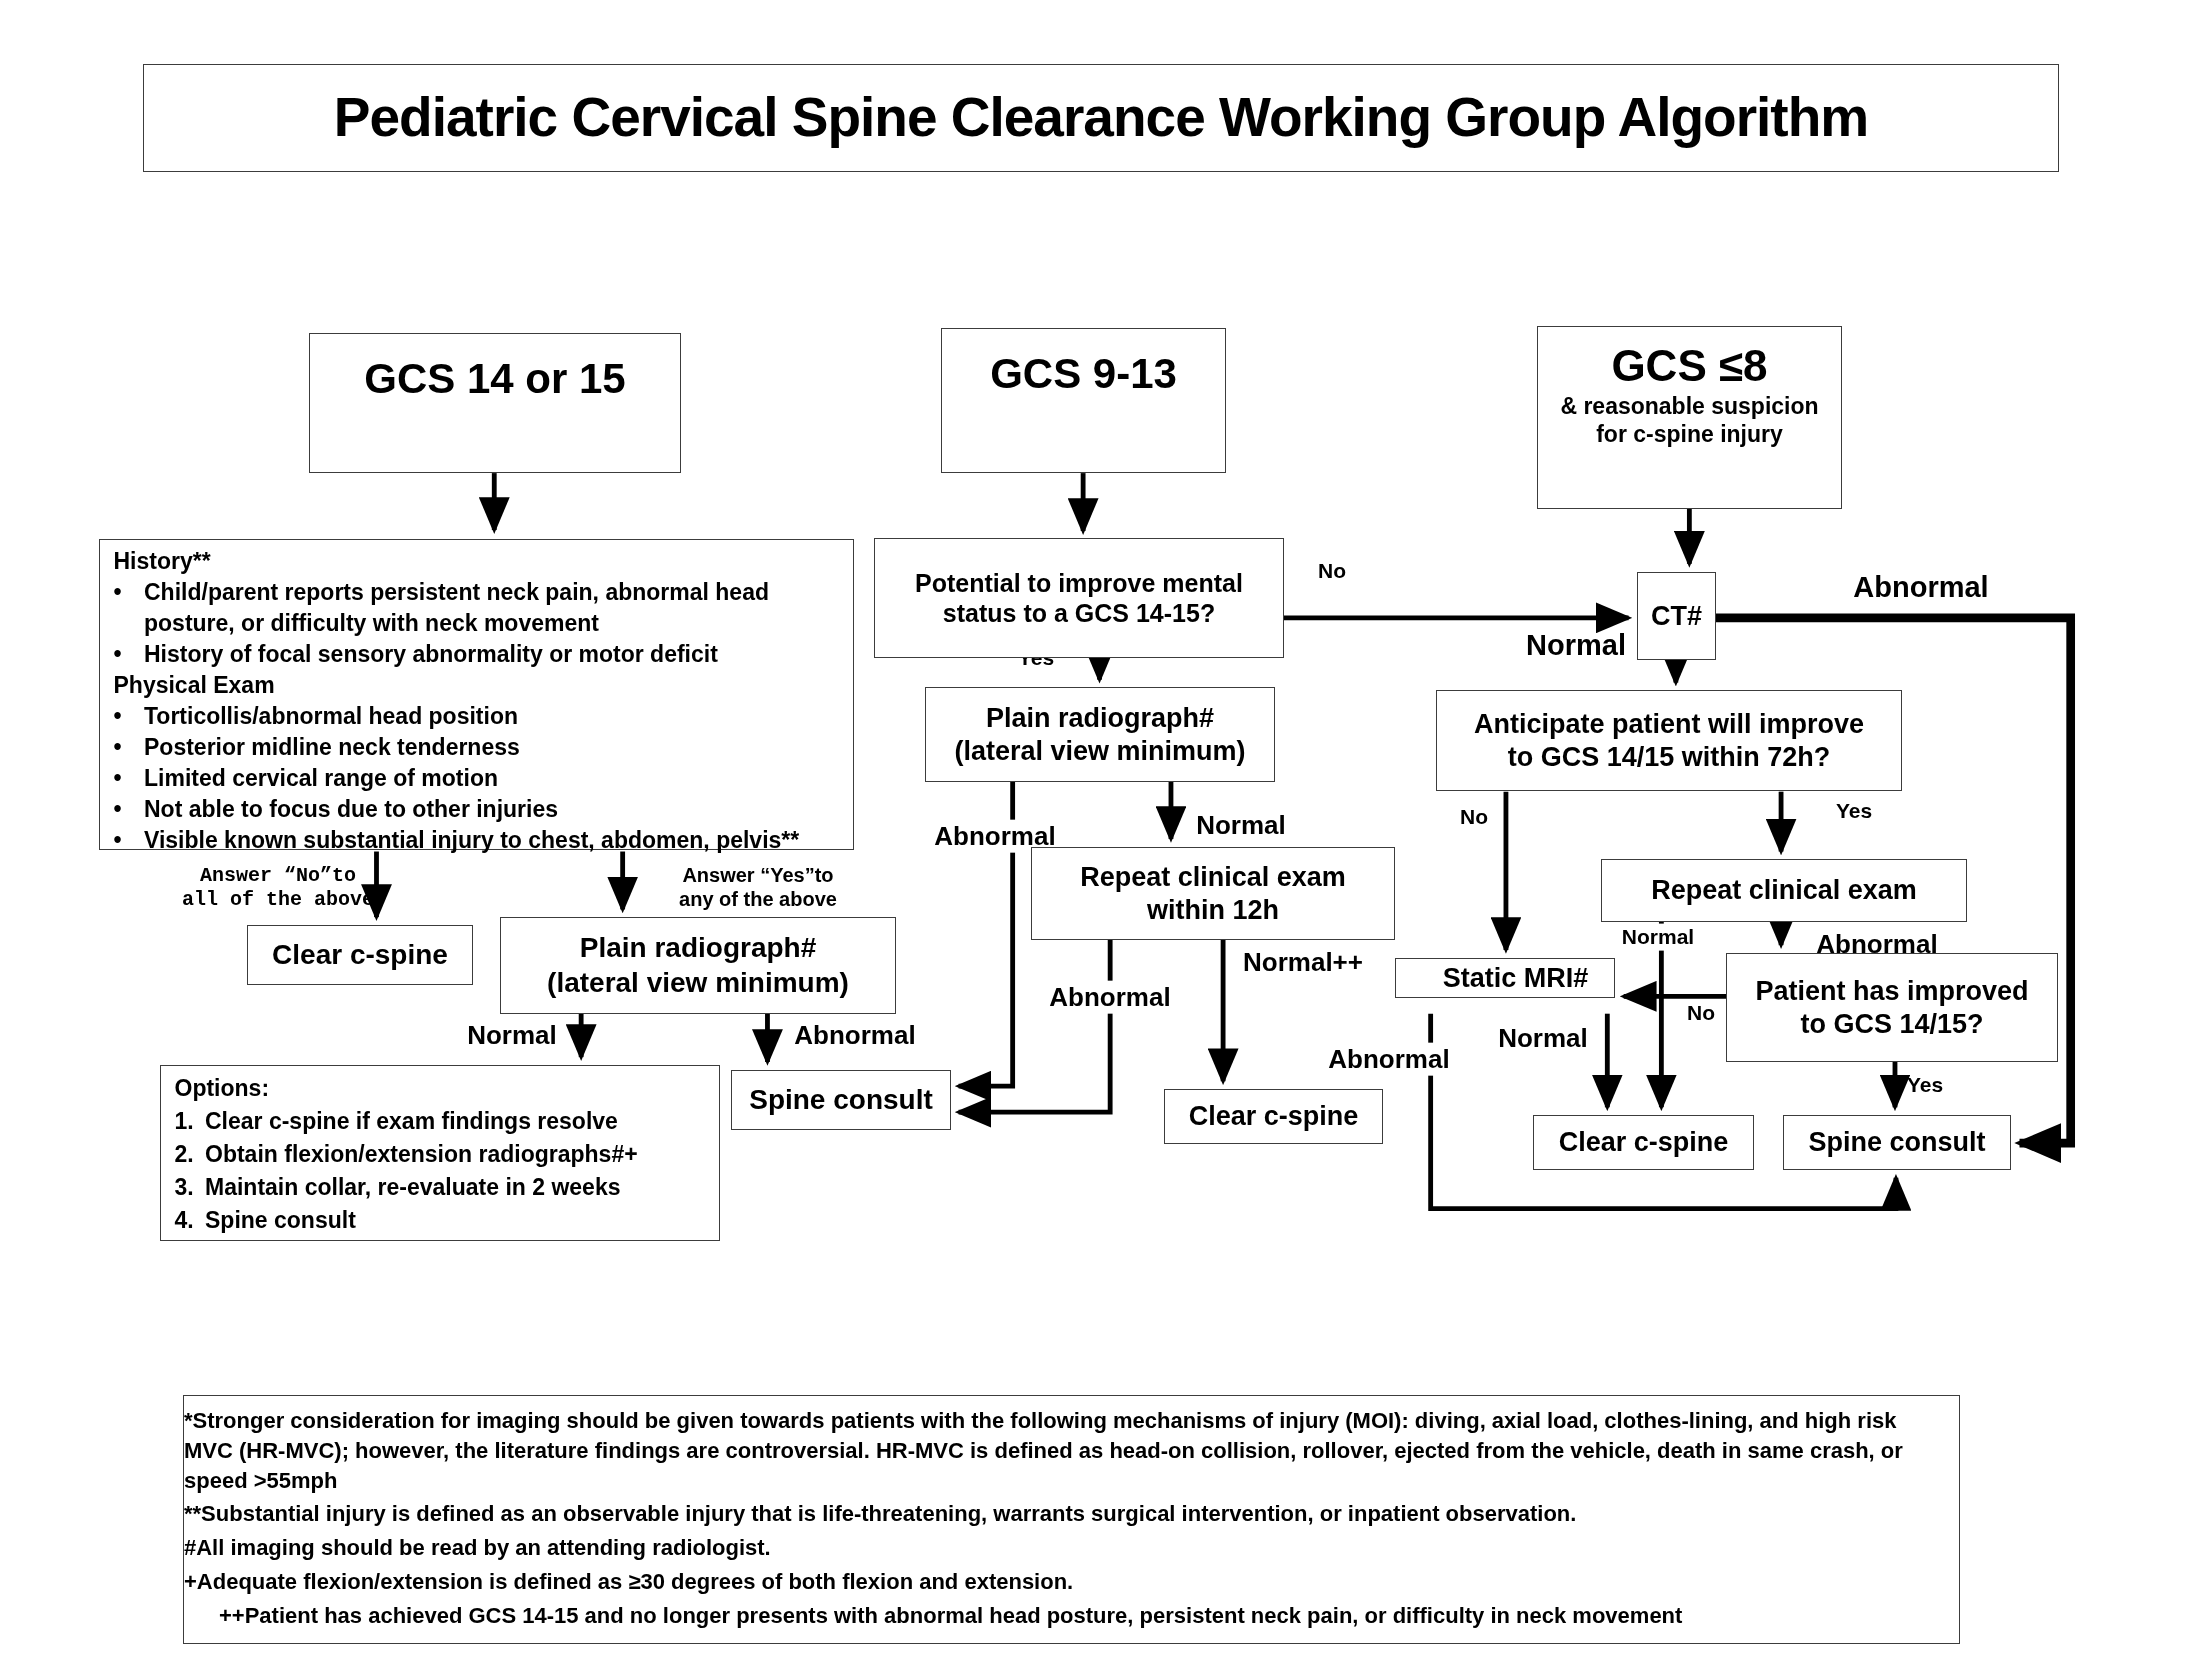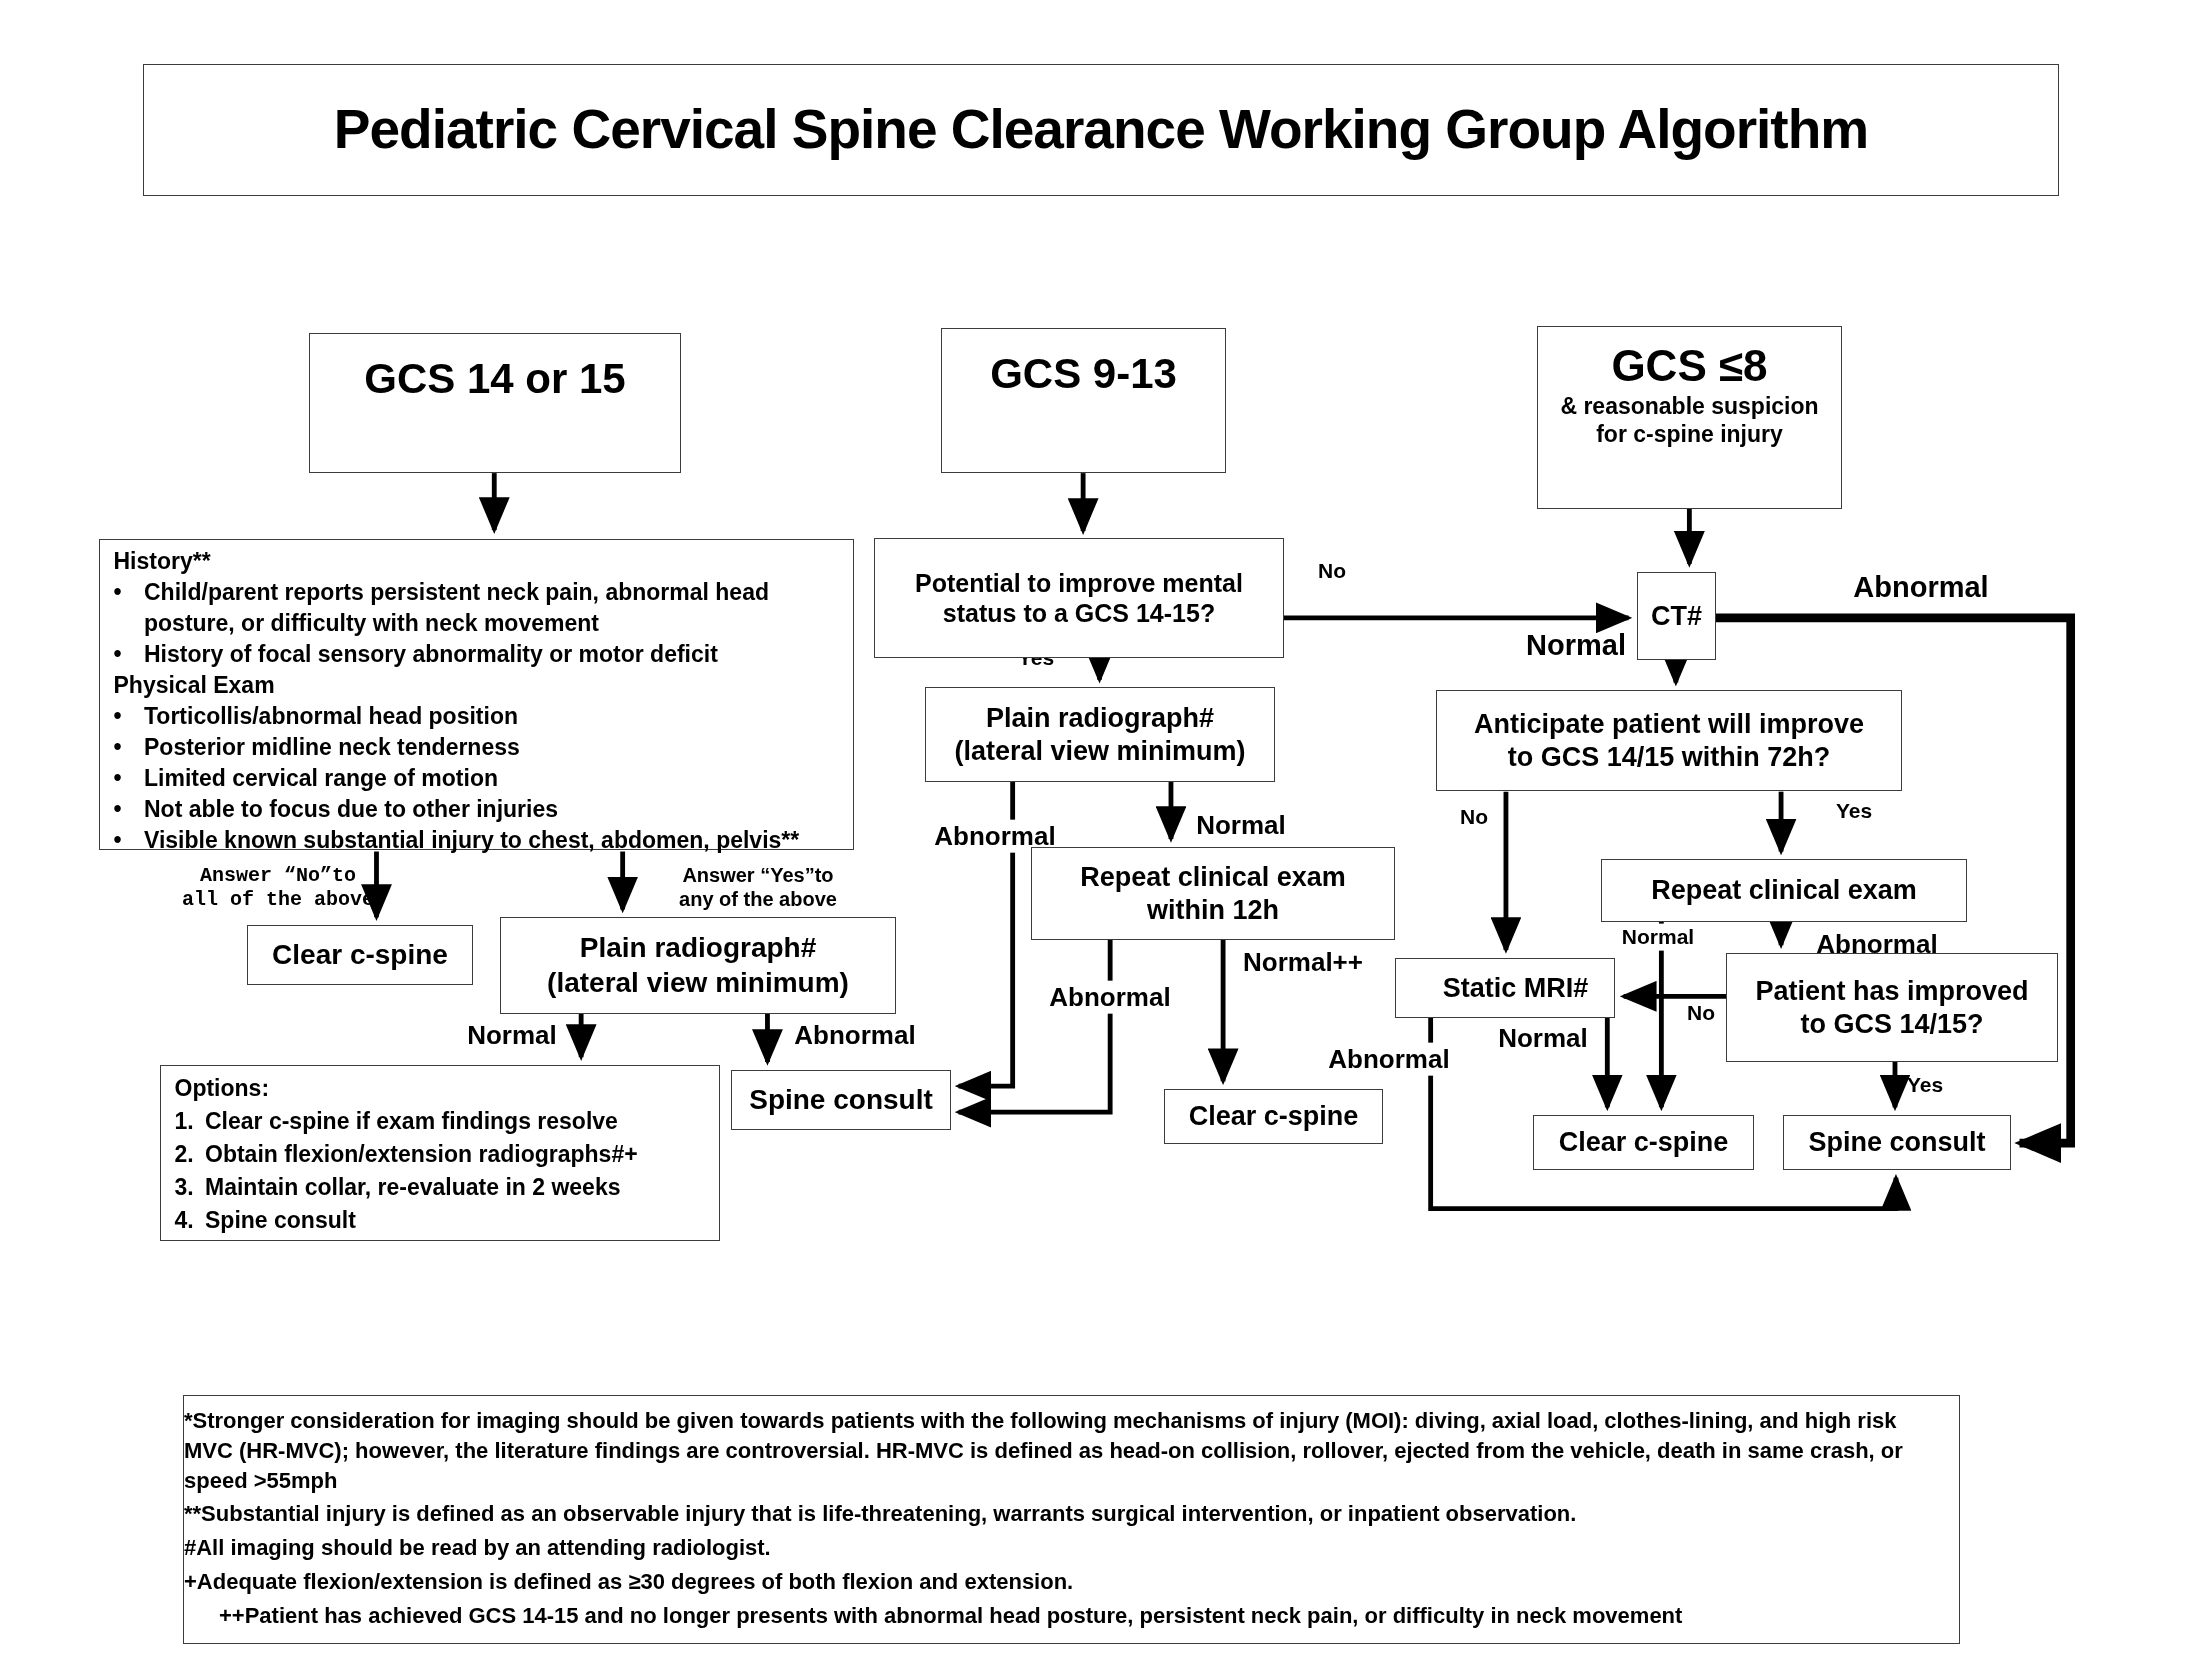--- a/index.html
+++ b/index.html
@@ -87,21 +87,21 @@
       <div class="lbl" style="left: 1474px; top: 817px; font-size: 21px;">No</div>
       <div class="lbl" style="left: 1854px; top: 811px; font-size: 21px;">Yes</div>
       <div class="lbl" style="left: 1877px; top: 944px; font-size: 26px;">Abnormal</div>
       <div class="lbl bg" style="left: 1658px; top: 937px; font-size: 21px;">Normal</div>
       <div class="lbl" style="left: 1701px; top: 1013px; font-size: 21px;">No</div>
       <div class="lbl" style="left: 1543px; top: 1038px; font-size: 26px;">Normal</div>
       <div class="lbl bg" style="left: 1389px; top: 1059px; font-size: 26px;">Abnormal</div>
       <div class="lbl" style="left: 1925px; top: 1085px; font-size: 21px;">Yes</div>
     </div>
   <div id="node-layer">
-    <div class="node" id="title-box" style="left:143px;top:64px;width:1916px;height:132px;font-size:55px;">Pediatric Cervical Spine Clearance Working Group Algorithm</div>
+    <div class="node" id="title-box" style="left:143px;top:64px;width:1916px;height:108px;font-size:55px;">Pediatric Cervical Spine Clearance Working Group Algorithm</div>
   <div class="node vtop" style="left: 309px; top: 333px; width: 372px; height: 140px; font-size: 42px; justify-content: flex-start; padding-top: 19.3px;">
         <div class="" style="white-space: nowrap;">GCS 14 or 15</div>
       </div>
       <div class="node vtop" style="left: 941px; top: 328px; width: 285px; height: 145px; font-size: 42px; justify-content: flex-start; padding-top: 19.3px;">
         <div class="" style="white-space: nowrap;">GCS 9-13</div>
       </div>
       <div class="node vtop" style="left: 1537px; top: 326px; width: 305px; height: 183px; font-size: 44px; justify-content: flex-start; padding-top: 11.6px;">
         <div class="" style="white-space: nowrap;">GCS ≤8</div>
         <div class="" style="font-size: 23px; white-space: nowrap;">&amp; reasonable suspicion</div>
         <div class="" style="font-size: 23px; white-space: nowrap;">for c-spine injury</div>
@@ -189,21 +189,21 @@
       <div class="node" style="left: 1637px; top: 572px; width: 79px; height: 88px; font-size: 27px;">
         <div class="" style="white-space: nowrap;">CT#</div>
       </div>
       <div class="node" style="left: 1436px; top: 690px; width: 466px; height: 101px; font-size: 27px;">
         <div class="" style="white-space: nowrap;">Anticipate patient will improve</div>
         <div class="" style="white-space: nowrap;">to GCS 14/15 within 72h?</div>
       </div>
       <div class="node" style="left: 1601px; top: 859px; width: 366px; height: 63px; font-size: 27px;">
         <div class="" style="white-space: nowrap;">Repeat clinical exam</div>
       </div>
-      <div class="node" style="left: 1395px; top: 958px; width: 220px; height: 60px; font-size: 27px; padding-left: 21px;">
+      <div class="node" style="left: 1395px; top: 958px; width: 220px; height: 40px; font-size: 27px; padding-left: 21px;">
         <div class="" style="white-space: nowrap;">Static MRI#</div>
       </div>
       <div class="node" style="left: 1726px; top: 953px; width: 332px; height: 109px; font-size: 27px;">
         <div class="" style="white-space: nowrap;">Patient has improved</div>
         <div class="" style="white-space: nowrap;">to GCS 14/15?</div>
       </div>
       <div class="node" style="left: 1533px; top: 1115px; width: 221px; height: 55px; font-size: 27px;">
         <div class="" style="white-space: nowrap;">Clear c-spine</div>
       </div>
       <div class="node" style="left: 1783px; top: 1115px; width: 228px; height: 55px; font-size: 27px;">

